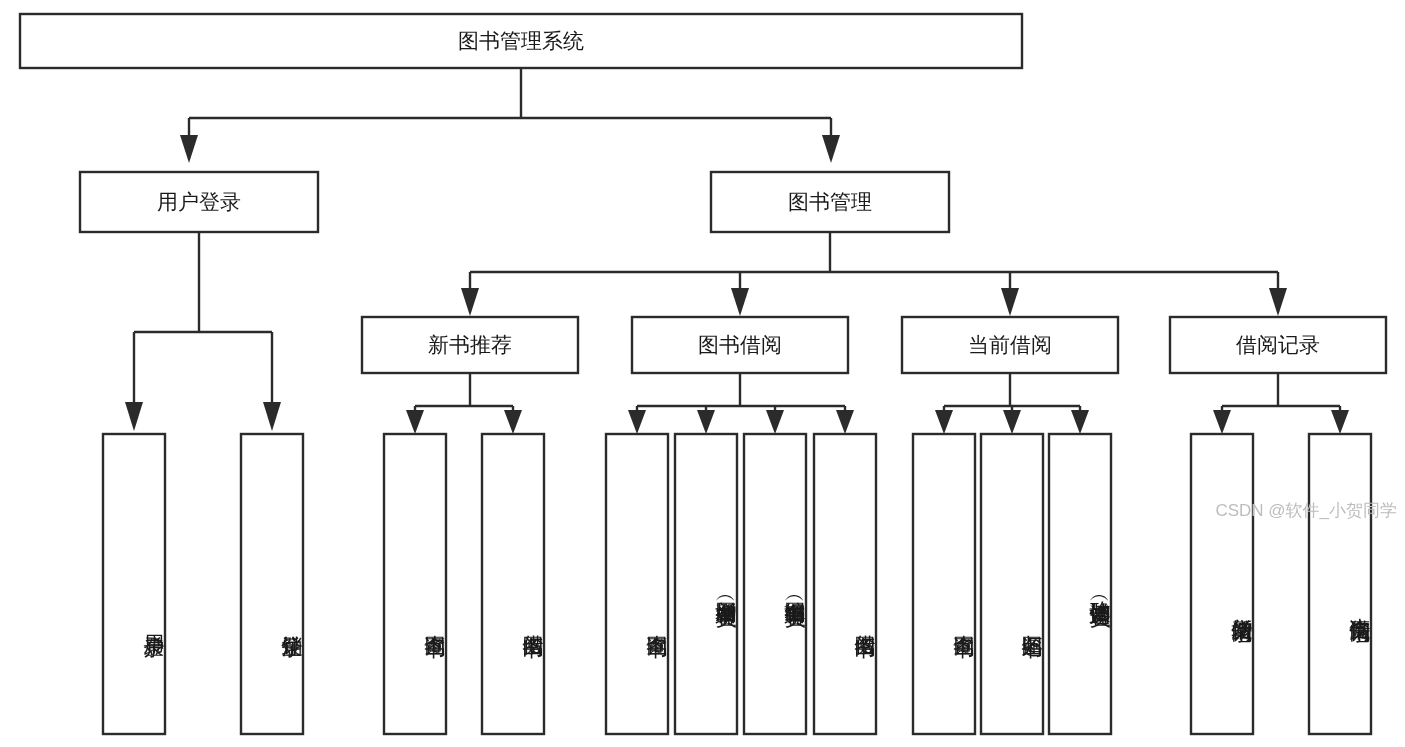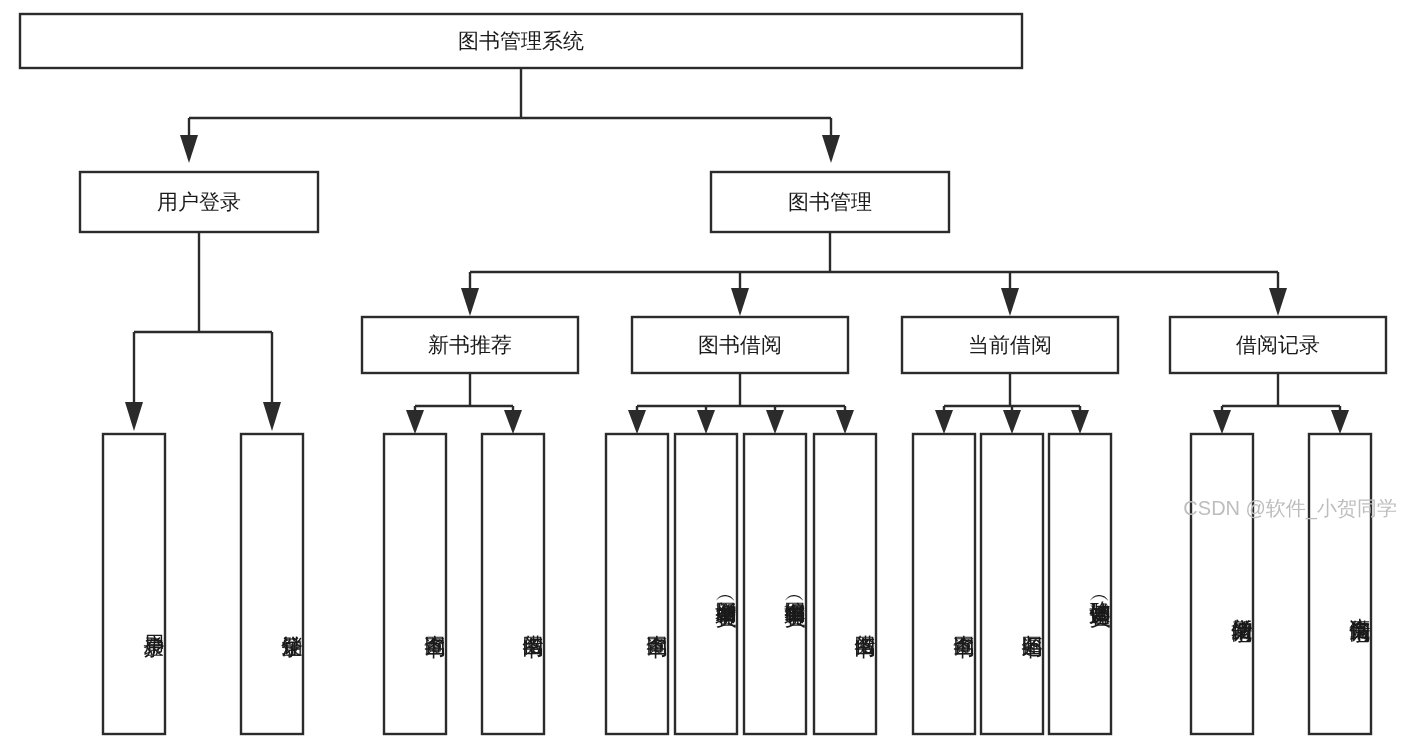--- a/index.html
+++ b/index.html
@@ -62,21 +62,21 @@
     align-items: flex-start;
     justify-content: center;
     white-space: nowrap;
     pointer-events: none;
   }
   .watermark {
     position: absolute;
     right: 8px;
     bottom: 6px;
     font-family: "Liberation Sans", "DejaVu Sans", sans-serif;
-    font-size: 20px;
+    font-size: 17px;
     color: #bdbdbd;
     white-space: nowrap;
     pointer-events: none;
   }
 </style>
 </head>
 <body>
 
 <div id="diagram-root">
 

